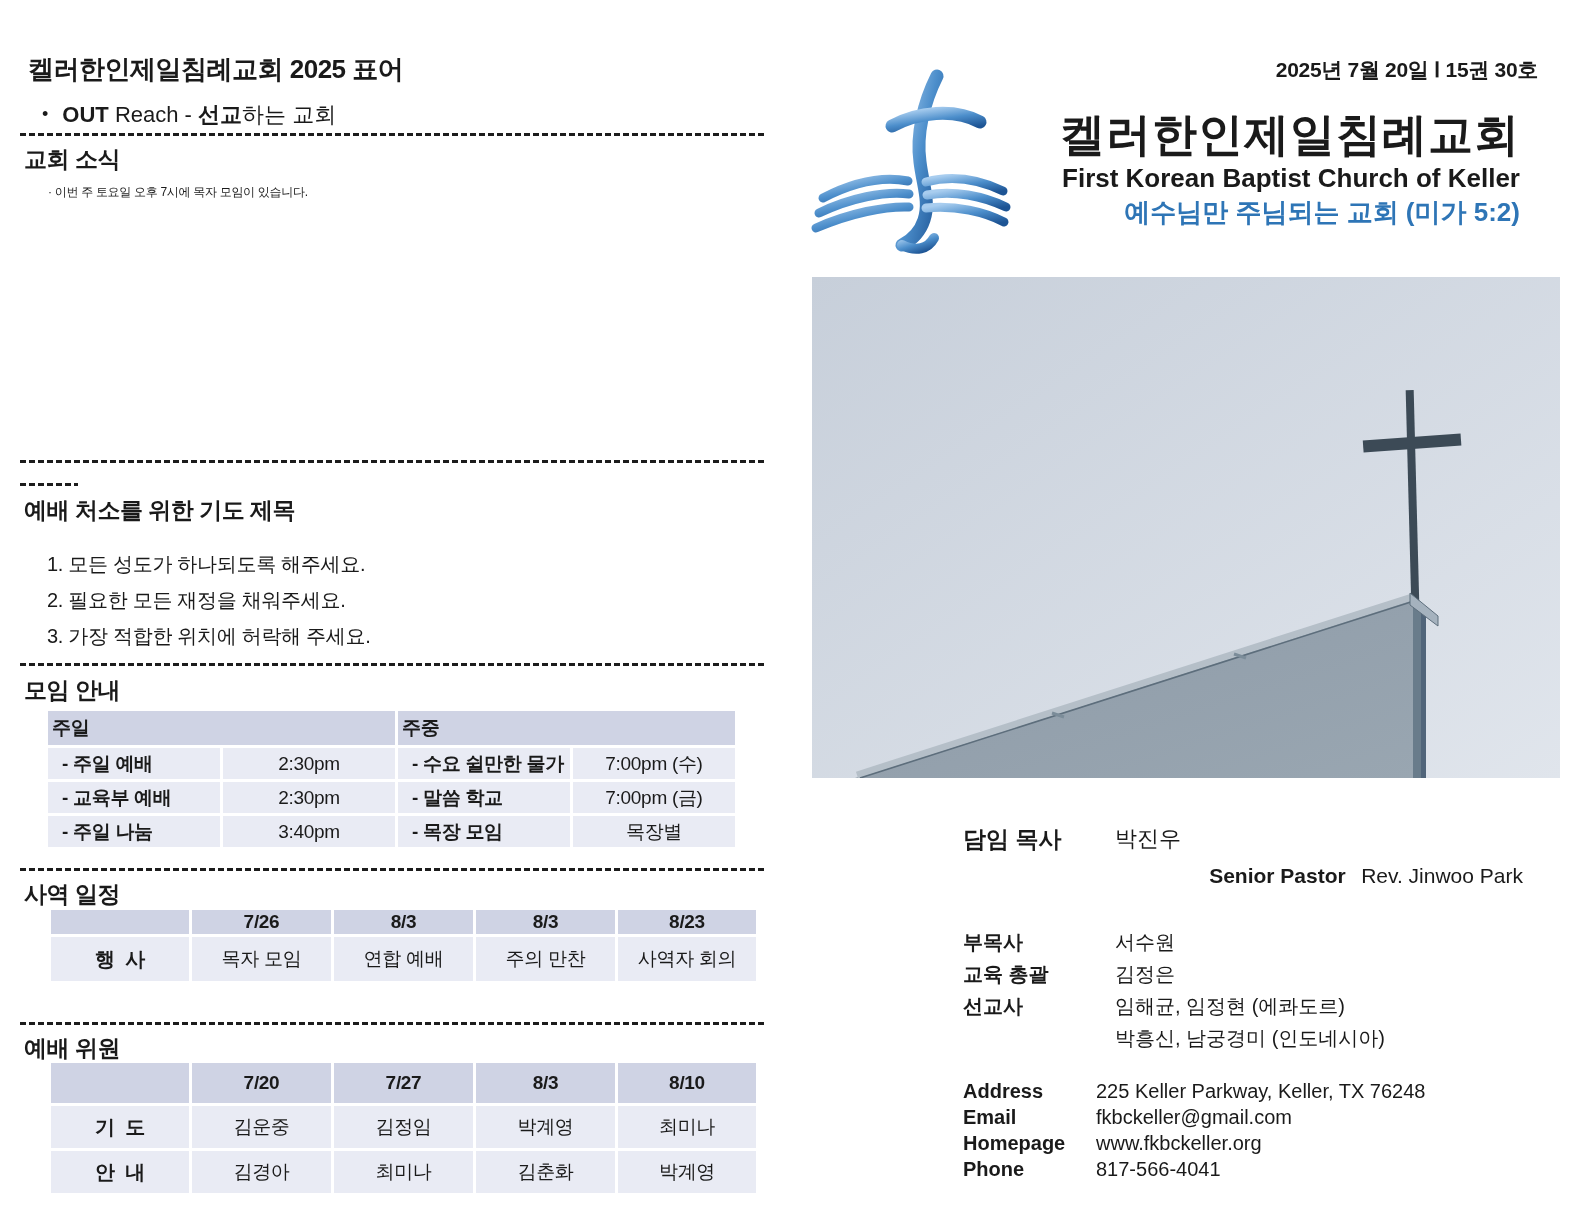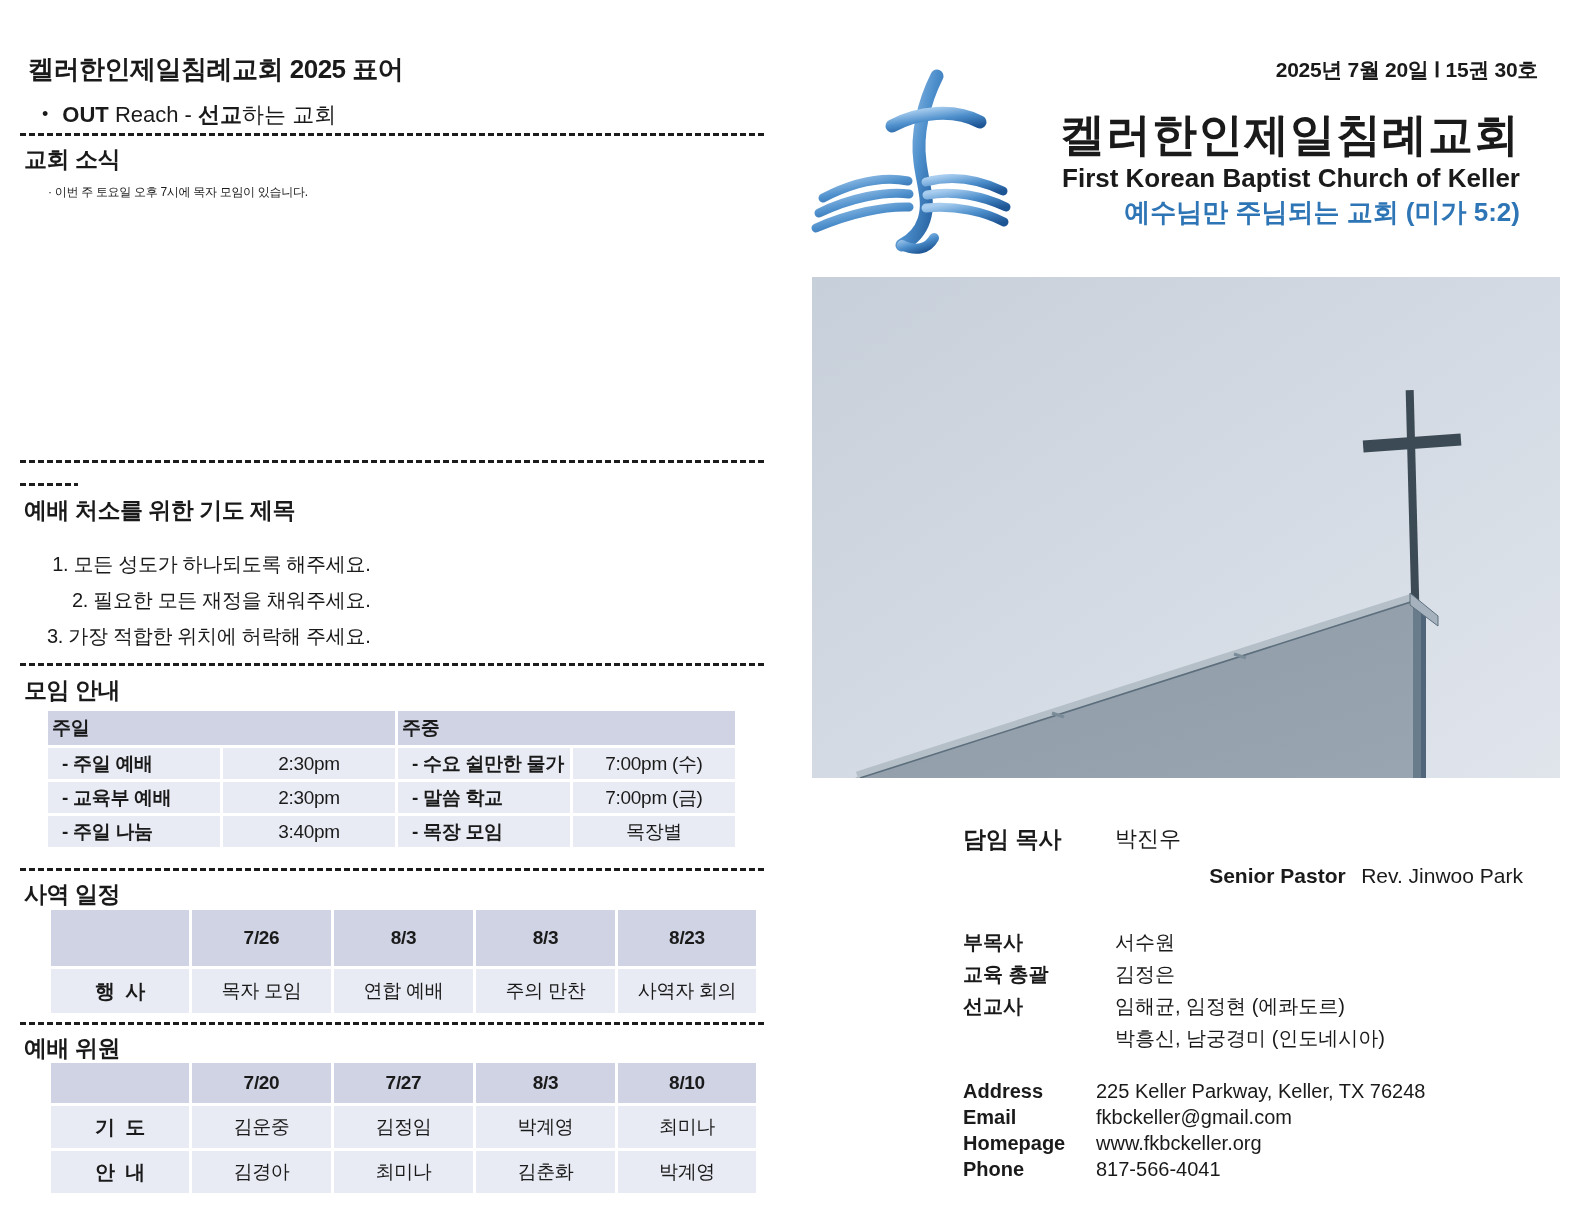--- a/index.html
+++ b/index.html
@@ -9,21 +9,21 @@
   
   .left-col{position:absolute;left:20px;top:46px;width:744px;height:1160px;}
   .motto-title{font-size:26px;font-weight:bold;letter-spacing:-0.5px;padding-left:8px;}
   .bullet-row{font-size:22px;padding-left:22px;}
   .bullet-glyph{font-size:18px;margin-right:14px;vertical-align:2px;}
   .sec-h{font-size:23px;font-weight:bold;letter-spacing:-0.5px;padding-left:4px;}
   .body-text{font-size:12px;letter-spacing:-0.3px;}
   .divider{height:3px;background:repeating-linear-gradient(90deg,#1c1c1c 0 6px,#ffffff 6px 9px);}
   .divider.full{width:744px;}
   .divider.short{width:58px;}
-  .prayer-item{font-size:20px;line-height:36px;letter-spacing:-0.3px;text-align:right;}
+  .prayer-item{font-size:20px;line-height:36px;letter-spacing:-0.3px;}
   
   table.sched{border-collapse:separate;border-spacing:3px;table-layout:fixed;}
   table.sched td,table.sched th{font-size:19px;letter-spacing:-0.3px;overflow:hidden;
       white-space:pre;padding:0 4px;}
   th.hdr{background:#cfd3e4;font-weight:bold;text-align:left;padding-left:14px;}
   th.hdr.ctr{text-align:center;padding-left:4px;}
   td.cell{background:#e9ebf4;text-align:center;}
   td.cell.lbl{text-align:left;padding-left:14px;font-weight:bold;}
   td.cell.rowhead{font-weight:bold;font-size:20px;}
   
@@ -116,21 +116,21 @@
 
     <table class="sched abs" style="top:861px;left:28px;width:696px;">
       <colgroup>
           <col style="width:138px">
           <col style="width:139px">
           <col style="width:139px">
           <col style="width:139px">
           <col style="width:138px">
         </colgroup>
       <tbody>
-          <tr style="height:56px">
+          <tr style="height:24px">
         <th class="hdr ctr"></th>
         <th class="hdr ctr">7/26</th>
         <th class="hdr ctr">8/3</th>
         <th class="hdr ctr">8/3</th>
         <th class="hdr ctr">8/23</th>
       </tr>
       <tr style="height:44px">
         <td class="cell rowhead">행  사</td>
         <td class="cell">목자 모임</td>
         <td class="cell">연합 예배</td>

